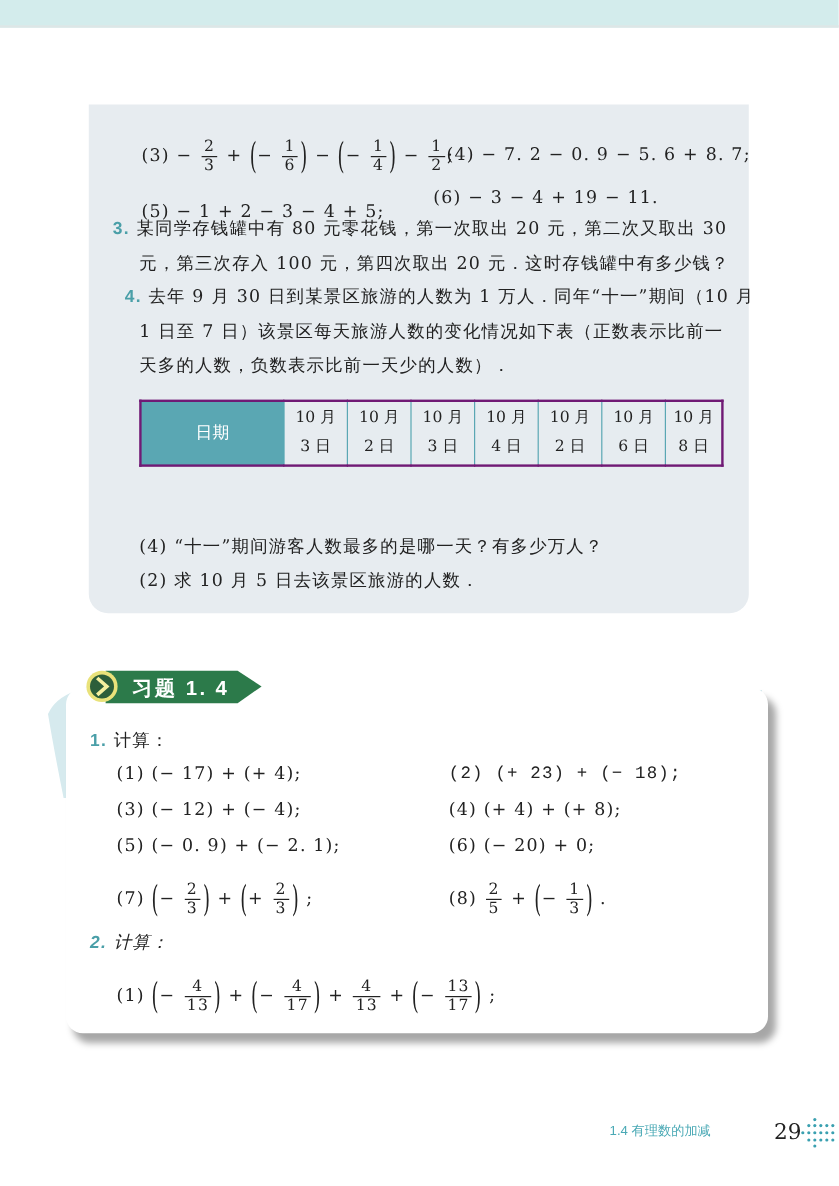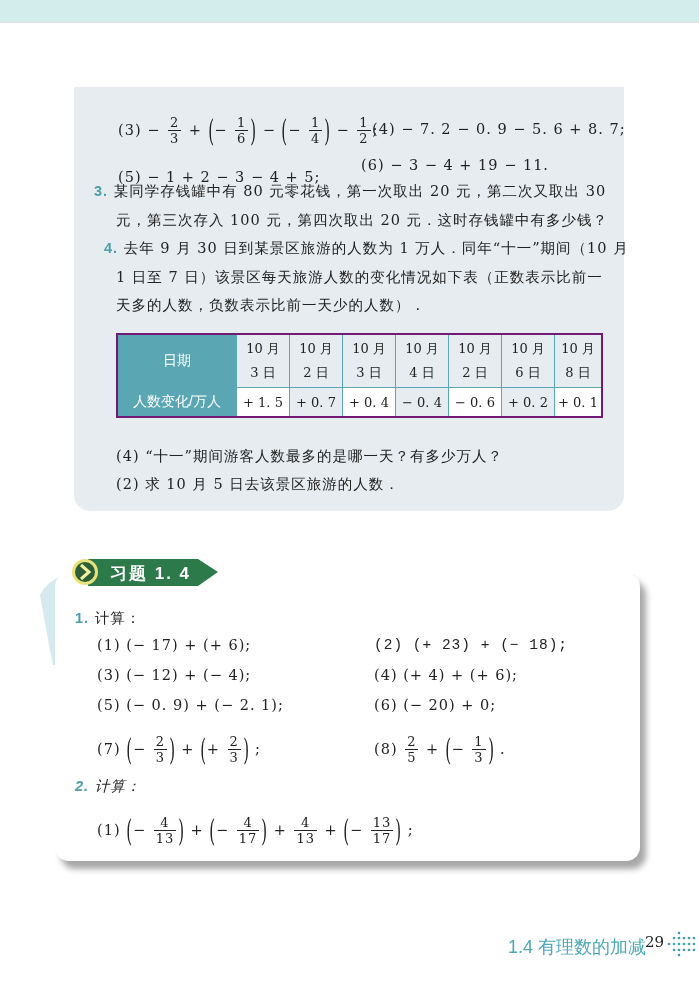--- a/index.html
+++ b/index.html
@@ -18,22 +18,22 @@
   td.hdr { background:#5aa7b3; color:#fff; font-family:"Liberation Sans",sans-serif; font-size:14px; }
   td.c { width:52px; height:52px; line-height:24px; }
   td.alt { background:#e6ecf0; }
   td.v { height:28px; background:#fff; }
   td.v.alt { background:#e6ecf0; }
   .exbg { position:absolute; left:35px; top:555px; width:610px; height:50px; }
   .excard { position:absolute; left:55px; top:573px; width:585px; height:288px; background:#fff; border-radius:14px;
             box-shadow:6px 8px 6px rgba(0,0,0,0.35); }
   .banner { position:absolute; left:68px; top:558px; }
   .bannertext { position:absolute; left:110px; top:562px; color:#fff; font-family:"Liberation Sans",sans-serif; font-weight:bold; font-size:17px; letter-spacing:2px; }
-  .footer-sec { position:absolute; left:508px; top:935px; font-family:"Liberation Sans",sans-serif; font-size:18px; color:#4aa9b5; }
-  .footer-page { position:absolute; left:645px; top:933px; font-size:15px; color:#222; }
+  .footer-sec { position:absolute; left:508px; top:935px; font-family:"Liberation Sans",sans-serif; font-size:11px; color:#4aa9b5; }
+  .footer-page { position:absolute; left:645px; top:933px; font-size:18px; color:#222; }
   .dots { position:absolute; left:666px; top:929px; }
 </style>
 </head>
 <body>
 
 <div class="topband"></div>
 
 <div class="panel"></div>
 
 <div class="line" style="left:118px;top:115px;">
@@ -95,30 +95,20 @@
         </td>
     <td class="c alt">
           <div>10 月</div>
           <div>6 日</div>
         </td>
     <td class="c" style="width:46px;">
           <div>10 月</div>
           <div>8 日</div>
         </td>
   </tr>
-  <tr>
-    <td class="hdr" style="height:28px;">人数变化/万人</td>
-    <td class="v">+ 1. 5</td>
-    <td class="v alt">+ 0. 7</td>
-    <td class="v">+ 0. 4</td>
-    <td class="v alt">− 0. 4</td>
-    <td class="v">− 0. 6</td>
-    <td class="v alt">+ 0. 2</td>
-    <td class="v">+ 0. 1</td>
-  </tr>
 </tbody>
   </table>
 
 <div class="line" style="left:116px;top:446px;">(4) “十一”期间游客人数最多的是哪一天？有多少万人？</div>
 <div class="line" style="left:116px;top:474px;">(2) 求 10 月 5 日去该景区旅游的人数．</div>
 
 <svg class="exbg" width="610" height="120" style="height:120px;">
   <path d="M5 40 Q20 5 120 18 L600 20 L600 28 L130 30 Q40 30 30 110 L18 110 Q10 70 5 40 Z" fill="#d6eaee"></path>
 </svg>
 <div class="excard"></div>
@@ -130,30 +120,30 @@
   <path d="M13 7 L21 14 L13 21" stroke="#f4ef9e" stroke-width="3" fill="none"></path>
 </svg>
 <div class="bannertext">习题 1. 4</div>
 
 <div class="line" style="left:75px;top:608px;">
   <span class="num">1.</span>
   <span>计算：</span>
 </div>
 
 <div class="line" style="left:97px;top:635px;">
-  <span>(1)</span> <span>(− 17) + (+ 6);</span>
+  <span>(1)</span> <span>(− 17) + (+ 4);</span>
 </div>
 <div class="line" style="left:374px;top:635px;font-family:Liberation Mono, monospace;">
   <span>(2)</span> <span>(+ 23) + (− 18);</span>
 </div>
 <div class="line" style="left:97px;top:665px;">
   <span>(3)</span> <span>(− 12) + (− 4);</span>
 </div>
 <div class="line" style="left:374px;top:665px;">
-  <span>(4)</span> <span>(+ 4) + (+ 6);</span>
+  <span>(4)</span> <span>(+ 4) + (+ 8);</span>
 </div>
 <div class="line" style="left:97px;top:695px;">
   <span>(5)</span> <span>(− 0. 9) + (− 2. 1);</span>
 </div>
 <div class="line" style="left:374px;top:695px;">
   <span>(6)</span> <span>(− 20) + 0;</span>
 </div>
 
 <div class="line" style="left:97px;top:734px;">
   <span>(7)</span>

